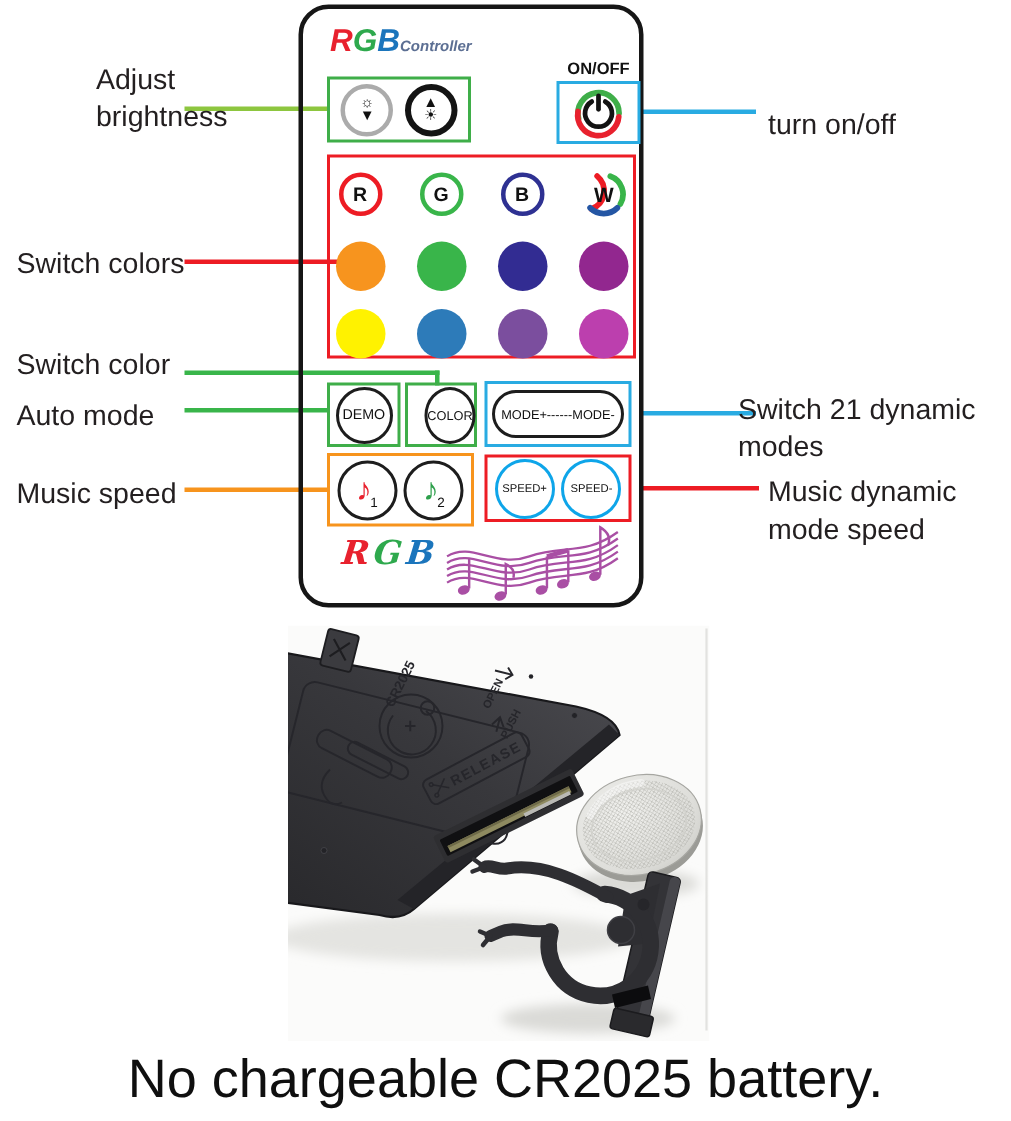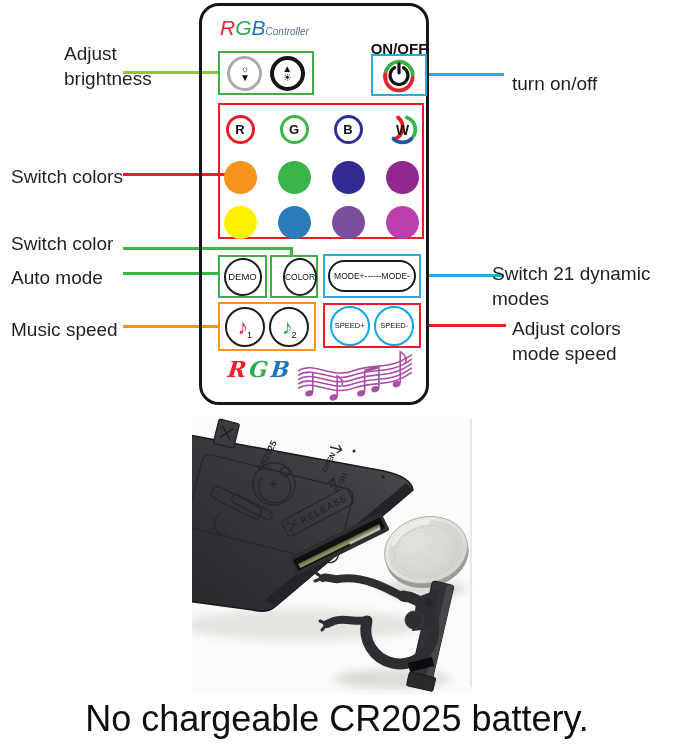--- a/index.html
+++ b/index.html
@@ -7,32 +7,32 @@
          font-family:"Liberation Sans","DejaVu Sans",sans-serif;color:#231f20;}
   
   .lbl{position:absolute;font-size:19px;line-height:1.34;color:#231f20;z-index:2;}
   
   .line{position:absolute;height:3px;z-index:0;}
   .vline{position:absolute;width:3px;z-index:0;}
   
   .remote{position:absolute;left:199px;top:3px;width:230px;height:402px;box-sizing:border-box;
           border:3px solid #161616;border-radius:20px;background:transparent;z-index:1;}
   .remote *{box-sizing:border-box;}
-  .logo{position:absolute;left:18px;top:10px;font-style:italic;font-weight:normal;white-space:nowrap;}
+  .logo{position:absolute;left:18px;top:10px;font-style:italic;font-weight:bold;white-space:nowrap;}
   .logo .big{font-size:21px;letter-spacing:0;}
   .logo .suffix{font-size:10px;}
   .box{position:absolute;border:2px solid #888;display:flex;align-items:center;justify-content:center;}
   .sp-evenly{justify-content:space-evenly;}
   .circ{border-radius:50%;display:flex;align-items:center;justify-content:center;color:#111;background:#fff0;}
   .bri{flex-direction:column;line-height:1;}
   .bri span{display:block;line-height:0.95;}
   .sun{font-size:10px;}
   .arr{font-size:10px;}
   .onoff-lab{position:absolute;left:168px;top:34px;width:58px;text-align:center;
-             font-size:15px;font-weight:bold;color:#111;}
+             font-size:11px;font-weight:bold;color:#111;}
   .ringbtn{position:absolute;width:29px;height:29px;border-radius:50%;border:3px solid #000;
            display:flex;align-items:center;justify-content:center;font-weight:bold;font-size:13px;color:#111;}
   .dot{position:absolute;width:33px;height:33px;border-radius:50%;}
   .pill{width:88px;height:32px;border:2px solid #1d1d1d;border-radius:16px;display:flex;
         align-items:center;justify-content:center;font-size:8.5px;color:#111;white-space:nowrap;}
   .cbtn{border:2px solid #1d1d1d;}
   .note-circ{width:40px;height:40px;border:2px solid #1d1d1d;}
   .note{font-size:21px;line-height:1;}
   .notenum{font-size:9px;color:#111;align-self:flex-end;margin:0 0 5px -1px;}
   .speed-circ{width:40px;height:40px;border:2px solid #0ea5e9;font-size:7.5px;}
@@ -56,21 +56,21 @@
   <div class="line" style="left: 428px; top: 274px; width: 76px; background-color: rgb(41, 171, 226);"></div>
   <div class="line" style="left: 428px; top: 324px; width: 78px; background-color: rgb(237, 28, 36);"></div>
 
   <div class="lbl" style="left:20px;top:41px;width:104px;margin-left:44px;">Adjust brightness</div>
   <div class="lbl" style="left:11px;top:164px;width:130px;">Switch colors</div>
   <div class="lbl" style="left:11px;top:231px;width:130px;">Switch color</div>
   <div class="lbl" style="left:11px;top:265px;width:130px;">Auto mode</div>
   <div class="lbl" style="left:11px;top:317px;width:130px;">Music speed</div>
   <div class="lbl" style="left:512px;top:71px;width:140px;">turn on/off</div>
   <div class="lbl" style="left:492px;top:261px;width:168px;">Switch 21 dynamic modes</div>
-  <div class="lbl" style="left:512px;top:316px;width:140px;">Adjust colors mode speed</div>
+  <div class="lbl" style="left:512px;top:316px;width:140px;">Music dynamic mode speed</div>
 
   <div class="remote">
 
     <div class="logo">
       <span class="big" style="color: rgb(232, 33, 46);">R</span><span class="big" style="color: rgb(46, 169, 77);">G</span><span class="big" style="color: rgb(27, 117, 188);">B</span><span class="suffix" style="color: rgb(92, 111, 147);">Controller</span>
     </div>
 
     <div class="box sp-evenly" style="left: 16px; top: 45px; width: 96px; height: 44px; border-color: rgb(63, 174, 73);">
       <div class="circ bri" style="width:35px;height:35px;border:3px solid #ABABAB;">
         <span class="sun">☼</span>

